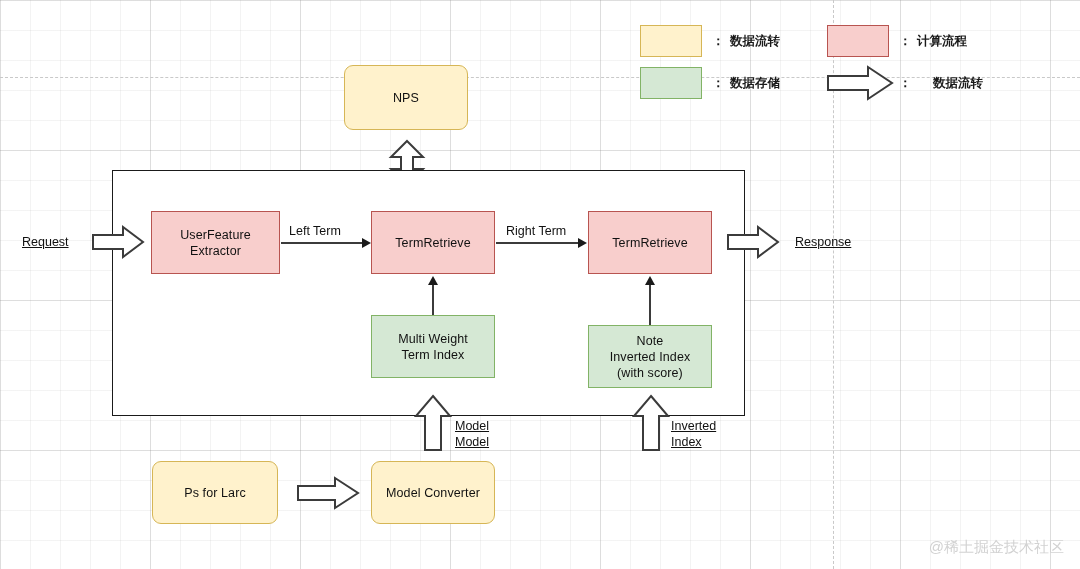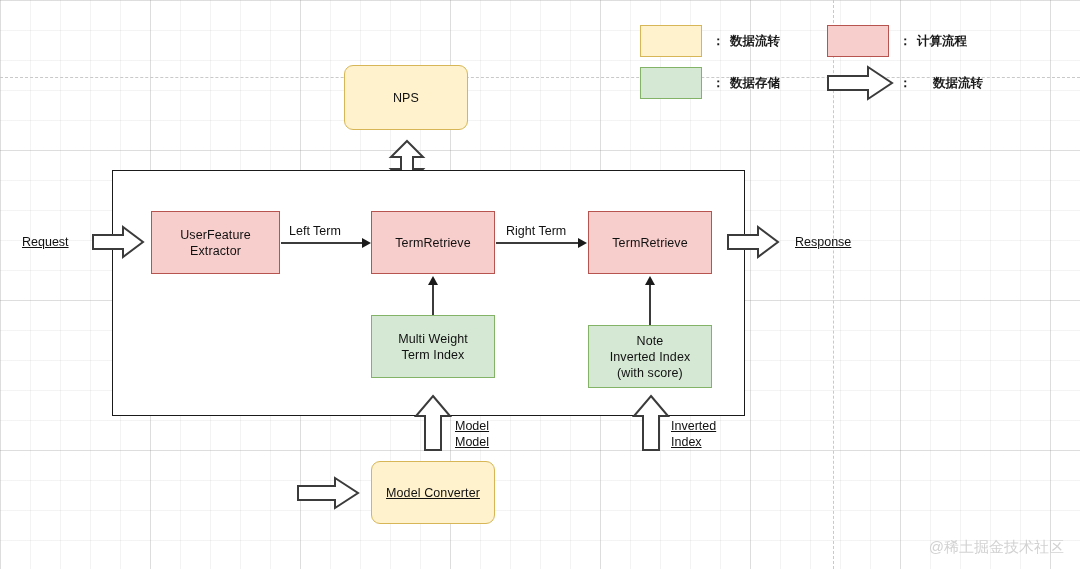--- a/index.html
+++ b/index.html
@@ -264,27 +264,30 @@
 
   <div class="block-arrow" style="left:633px; top:395px;">
     <svg width="36" height="56" viewBox="0 0 36 56">
       <polygon points="18,1 35,21 26,21 26,55 10,55 10,21 1,21" fill="#ffffff" stroke="#3b3b3b" stroke-width="2" stroke-linejoin="miter"></polygon>
     </svg>
   </div>
   <div class="free-label two-line" style="left:671px; top:418px;">
     <span>Inverted</span><br><span>Index</span>
   </div>
 
+  <div class="node service" style="left:152px; top:461px; width:126px; height:63px;">
+    <span>Ps for Larc</span>
+  </div>
 
   <div class="block-arrow" style="left:297px; top:477px;">
     <svg width="62" height="32" viewBox="0 0 62 32">
       <polygon points="1,9 38,9 38,1 61,16 38,31 38,23 1,23" fill="#ffffff" stroke="#3b3b3b" stroke-width="2" stroke-linejoin="miter"></polygon>
     </svg>
   </div>
 
-  <div class="node service" style="left:371px; top:461px; width:124px; height:63px;text-decoration:underline;">
+  <div class="node service" style="left:371px; top:461px; width:124px; height:63px;">
     <span>Model Converter</span>
   </div>
 
 
   <div class="watermark">@稀土掘金技术社区</div>
 
 </div>
 
 </body></html>

